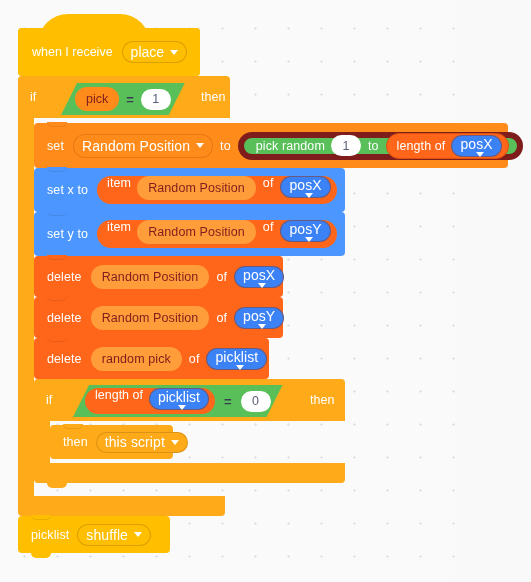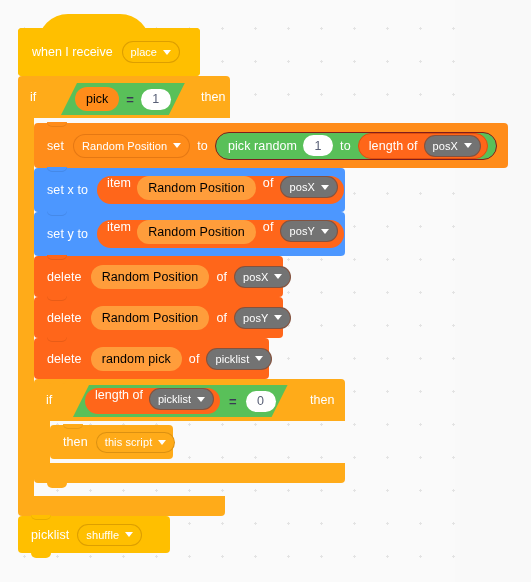--- a/index.html
+++ b/index.html
@@ -68,47 +68,47 @@
     width:112px; height:30px;
     background:#ffbf00;
     border-radius: 56px 56px 0 0;
   }
 
   
   .field {
     display:inline-flex; align-items:center;
     height:22px; padding:0 8px;
     border-radius:12px;
-    font-size:11px;
+    font-size:14px;
     color:#fff;
     border:1px solid rgba(0,0,0,.12);
   }
   .field-evt { background:#ffbf00; border-color: rgba(180,120,0,.45); }
   .field-ctl { background:#ffab19; border-color: rgba(170,110,10,.42); }
   .field-var { background:#ff8c1a; border-color: rgba(190,90,10,.40); }
-  .field-list-on-list{ background:#737373; border-color: rgba(150,50,10,.5); }
+  .field-list-on-list{ background:#3b82f6; border-color: rgba(150,50,10,.5); flex-direction: column; }
   .arrow {
     display:inline-block;
     margin-left:6px;
     width:0; height:0;
     border-left:4.5px solid transparent;
     border-right:4.5px solid transparent;
     border-top:5px solid #fff;
   }
   .num {
     display:inline-flex; align-items:center; justify-content:center;
     min-width:30px; height:21px; padding:0 9px;
     background:#fff; color:#575e75;
     border-radius:11px; font-size:12.5px;
   }
   .oval {
     display:inline-flex; align-items:center;
     height:24px; padding:0 11px;
     border-radius:13px;
-    color:#000000; font-size:12.5px;
+    color:#7f1d1d; font-size:12.5px;
   }
   .oval-var  { background:#ff8c1a; }
   .oval-inner-var { background:#ff9d3b; }
 
   
   .hexwrap { position:absolute; display:flex; align-items:center; }
   .hex {
     position:relative;
     display:flex; align-items:center;
     height:32px;
@@ -116,21 +116,21 @@
     padding:0 14px;
     clip-path: polygon(16px 0, 100% 0, calc(100% - 16px) 100%, 0 100%);
   }
   .eq { color:#3a3a55; font-weight:bold; font-size:13px; padding:0 7px; }
 
   
   .rep-green {
     display:inline-flex; align-items:center;
     height:28px; padding:0 8px;
     background:#59c059; border-radius:15px;
-    border:1px solid #7f1d1d;
+    border:6px solid #7f1d1d;
   }
   .rep-list {
     display:inline-flex; align-items:center;
     height:26px; padding:0 6px 0 10px;
     background:#ff661a; border-radius:14px;
     border:1px solid #e04f0c;
   }
   .rep-list-plain {
     display:inline-flex; align-items:flex-start;
     height:26px; padding:0 6px 0 10px;

